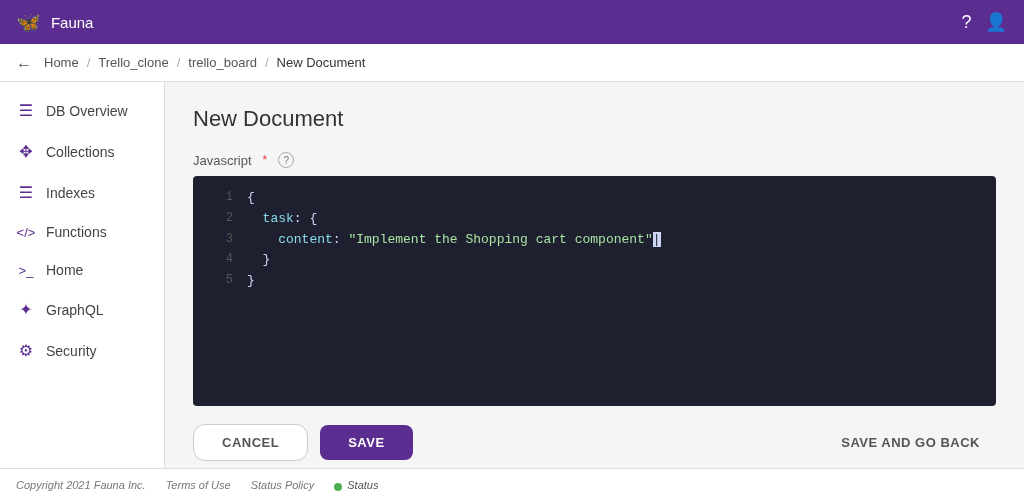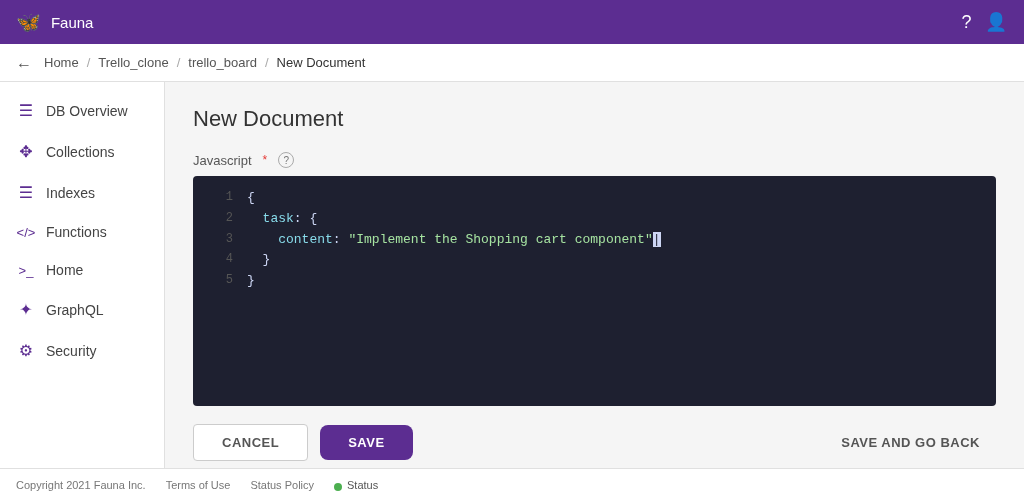--- a/index.html
+++ b/index.html
@@ -134,21 +134,21 @@
       margin-top: 18px;
       gap: 12px;
     }
     .btn-cancel {
       padding: 10px 28px;
       border: 1px solid #ccc;
       background: white;
       color: #555;
       font-size: 13px;
       font-weight: 600;
-      border-radius: 4px;
+      border-radius: 12px;
       cursor: pointer;
       letter-spacing: 0.5px;
     }
     .btn-save {
       padding: 10px 28px;
       background: #5c2d91;
       color: white;
       font-size: 13px;
       font-weight: 600;
       border: none;
@@ -171,20 +171,21 @@
     
     .footer {
       background: white;
       border-top: 1px solid #e0e0e0;
       height: 32px;
       display: flex;
       align-items: center;
       padding: 0 16px;
       gap: 20px;
       flex-shrink: 0;
+      font-style: italic;
     }
     .footer-link { font-size: 11px; color: #777; text-decoration: none; }
     .footer-status { display: flex; align-items: flex-end; gap: 5px; font-size: 11px; color: #555; }
     .status-dot { width: 8px; height: 8px; border-radius: 50%; background: #4caf50; }
   </style>
 </head>
 <body>
 
 <nav class="navbar">
   <div class="navbar-left">

